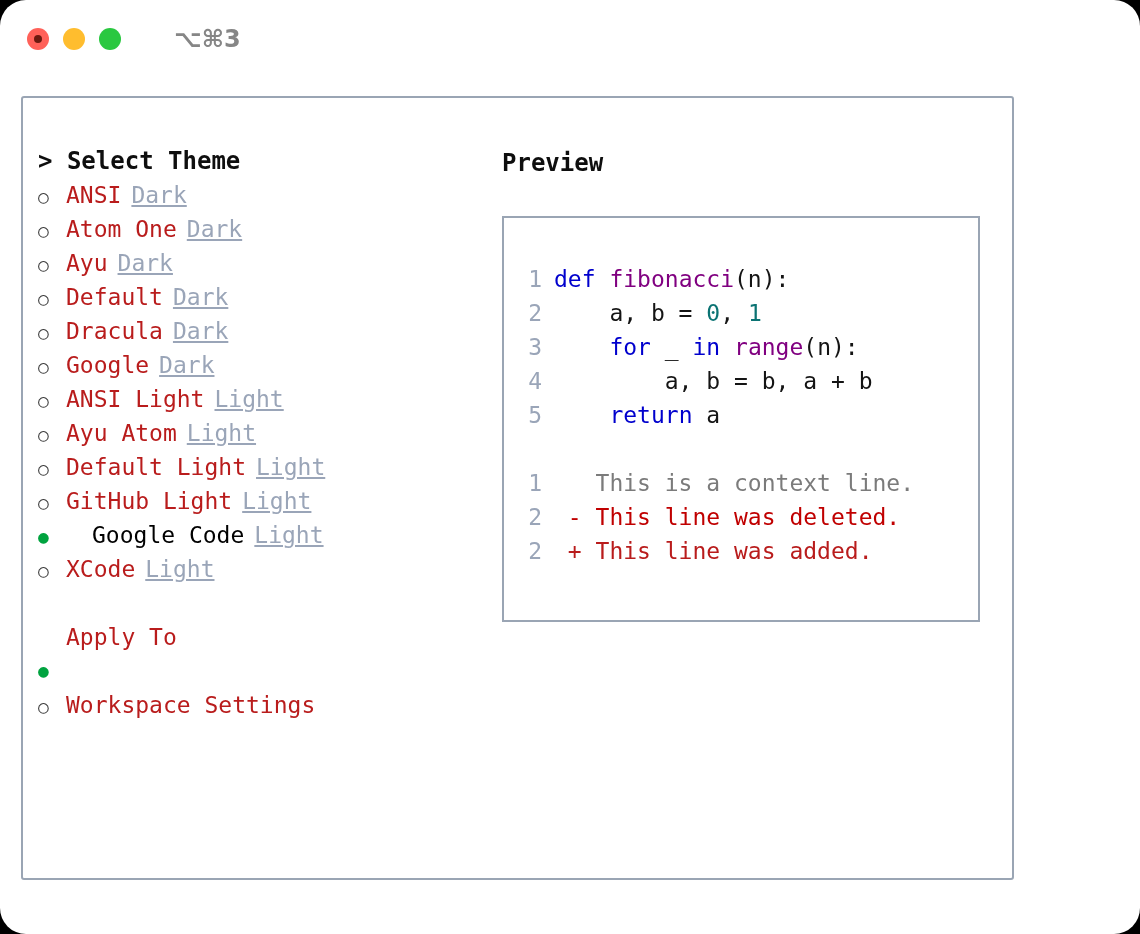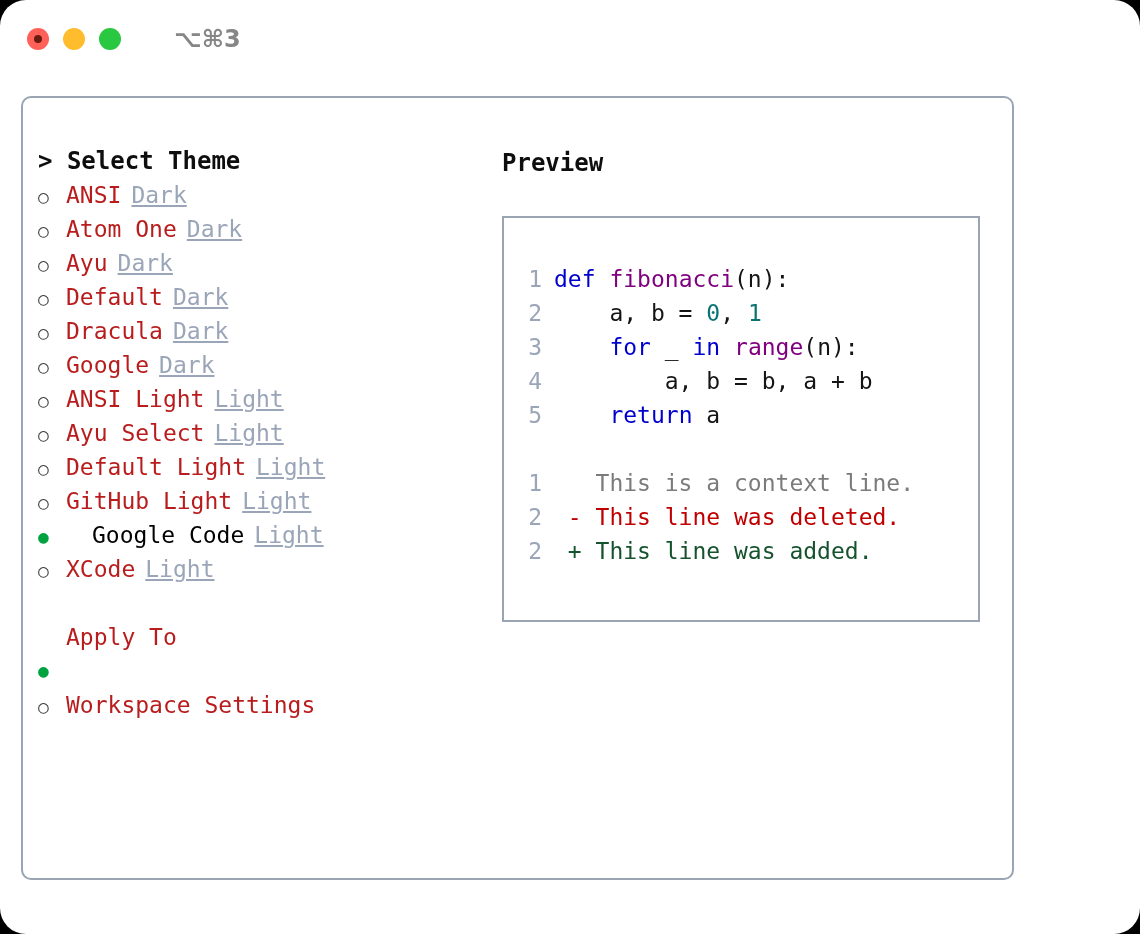--- a/index.html
+++ b/index.html
@@ -73,21 +73,21 @@
   }
 
   
   .panel {
     position: absolute;
     left: 21px;
     top: 96px;
     width: 993px;
     height: 784px;
     border: 2px solid #9aa5b4;
-    border-radius: 10px;
+    border-radius: 3px;
     box-sizing: border-box;
     background: #ffffff;
   }
 
   .columns {
     position: absolute;
     left: 0;
     top: 0;
     width: 100%;
     height: 100%;
@@ -188,21 +188,21 @@
   .src { white-space: pre; }
 
   .tk-kw   { color: #0000cd; }
   .tk-fn   { color: #800080; margin-top: 48px; }
   .tk-num  { color: #0b7373; }
   .tk-pl   { color: #141414; }
 
   .diff-block { margin-top: 34px; }
   .d-ctx { color: #7b7b7b; }
   .d-del { color: #c00000; }
-  .d-add { color: #14532d; }
+  .d-add { color: #b91c1c; }
 </style>
 </head>
 <body>
 
 <div class="window">
 
   <div class="titlebar">
     <div class="lights">
       <span class="light red"></span>
       <span class="light yellow"></span>
@@ -218,21 +218,21 @@
         <div class="section-title">&gt; Select Theme</div>
 
         <ul class="opt-list" id="theme-list">
             <li class="opt"><span class="marker">○</span><span class="opt-name">ANSI</span><span class="opt-cat">Dark</span></li>
             <li class="opt"><span class="marker">○</span><span class="opt-name">Atom One</span><span class="opt-cat">Dark</span></li>
             <li class="opt"><span class="marker">○</span><span class="opt-name">Ayu</span><span class="opt-cat">Dark</span></li>
             <li class="opt"><span class="marker">○</span><span class="opt-name">Default</span><span class="opt-cat">Dark</span></li>
             <li class="opt"><span class="marker">○</span><span class="opt-name">Dracula</span><span class="opt-cat">Dark</span></li>
             <li class="opt"><span class="marker">○</span><span class="opt-name">Google</span><span class="opt-cat">Dark</span></li>
             <li class="opt"><span class="marker">○</span><span class="opt-name">ANSI Light</span><span class="opt-cat">Light</span></li>
-            <li class="opt"><span class="marker">○</span><span class="opt-name">Ayu Select</span><span class="opt-cat">Light</span></li>
+            <li class="opt"><span class="marker">○</span><span class="opt-name">Ayu Atom</span><span class="opt-cat">Light</span></li>
             <li class="opt"><span class="marker">○</span><span class="opt-name">Default Light</span><span class="opt-cat">Light</span></li>
             <li class="opt"><span class="marker">○</span><span class="opt-name">GitHub Light</span><span class="opt-cat">Light</span></li>
             <li class="opt"><span class="marker sel">●</span><span class="opt-name sel">Google Code</span><span class="opt-cat">Light</span></li>
             <li class="opt"><span class="marker">○</span><span class="opt-name">XCode</span><span class="opt-cat">Light</span></li>
           </ul>
 
         <div class="spacer-lg"></div>
 
         <div class="opt">
           <span class="marker"></span>

